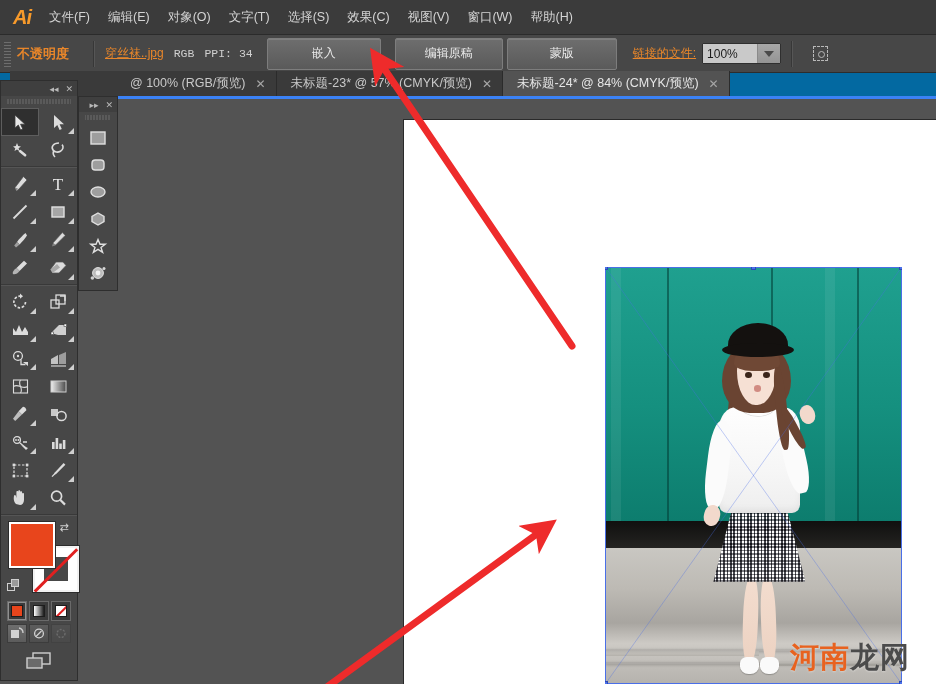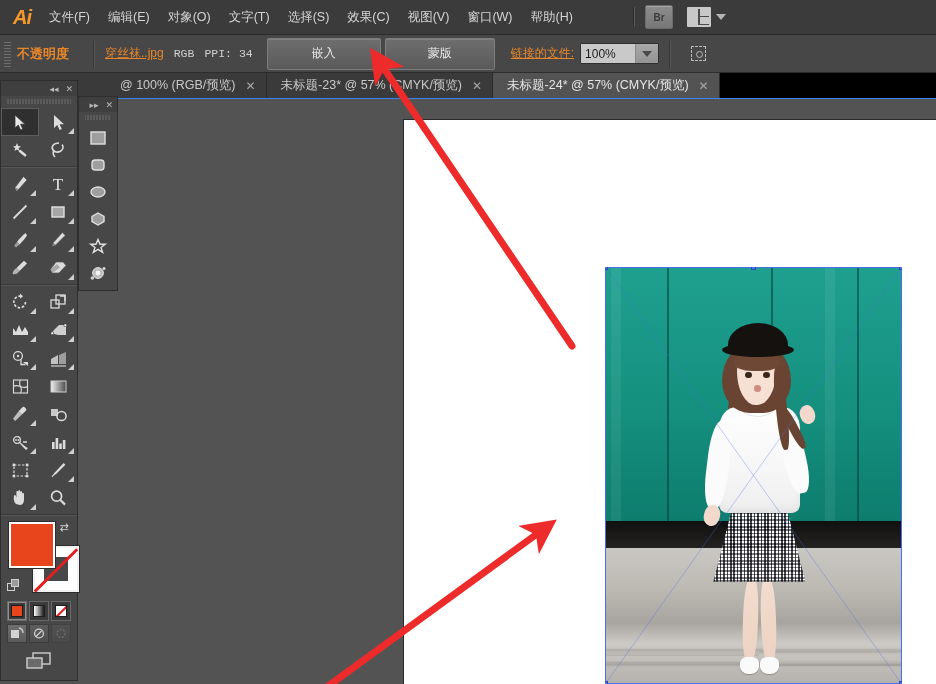--- a/index.html
+++ b/index.html
@@ -100,22 +100,22 @@
     width:15px;height:15px;border:1px dashed #b9b9b9;position:relative;box-sizing:border-box;
   }
   .dashbox::after{
     content:"";position:absolute;left:4px;top:4px;width:5px;height:5px;
     border:1px solid #b9b9b9;border-radius:50%;
   }
 
   
   .tabbar{
     position:absolute;left:0;top:73px;width:936px;height:26px;
-    background:#000000;display:flex;align-items:flex-end;
-    border-bottom:1px solid #3b82f6;box-sizing:border-box;
+    background:#0369a1;display:flex;align-items:flex-end;
+    border-bottom:3px solid #3b82f6;box-sizing:border-box;padding-left:10px;
   }
   .tab{
     height:25px;display:flex;align-items:center;padding:0 10px 0 14px;
     color:#c9c9c9;font-size:12.5px;white-space:nowrap;cursor:default;
     border-right:1px solid #2b2b2b;background:#3a3a3a;box-sizing:border-box;
   }
   .tab.active{background:#535353;color:#e6e6e6;}
   .tab .x{margin-left:10px;color:#a8a8a8;font-size:12px;}
 
   
@@ -340,44 +340,31 @@
     <div class="ai-logo">Ai</div>
     <div class="menu-item">文件(F)</div>
     <div class="menu-item">编辑(E)</div>
     <div class="menu-item">对象(O)</div>
     <div class="menu-item">文字(T)</div>
     <div class="menu-item">选择(S)</div>
     <div class="menu-item">效果(C)</div>
     <div class="menu-item">视图(V)</div>
     <div class="menu-item">窗口(W)</div>
     <div class="menu-item">帮助(H)</div>
-    <div class="menu-right">
-      <div class="mb-sep"></div>
-      <div class="br-btn">Br</div>
-      <div class="arrange-btn">
-        <div class="arrange-ico">
-          <i class="l"></i>
-            <span class="rcol">
-              <i></i>
-              <i></i>
-            </span>
-        </div>
-        <div class="caret"></div>
-      </div>
-    </div>
   </div>
 
   <div class="controlbar">
     <div class="grip"></div>
     <div class="cb-link">不透明度</div>
     <div class="cb-sep"></div>
     <div class="cb-file">穿丝袜..jpg</div>
     <div class="cb-text">RGB</div>
     <div class="cb-text">PPI: 34</div>
     <div class="cb-btn" style="min-width:88px;">嵌入</div>
+    <div class="cb-btn" style="min-width:82px;">编辑原稿</div>
     <div class="cb-btn" style="min-width:84px;margin-left:4px;">蒙版</div>
     <div class="cb-label">链接的文件:</div>
     <div class="cb-combo">
       <input value="100%" style="">
       <div class="dd">
         <div class="dcaret"></div>
       </div>
     </div>
     <div class="cb-sep"></div>
     <div class="icon-btn">
@@ -390,21 +377,21 @@
   <div class="tabbar">
     <div class="tab" style="padding-left:120px;">
       <span>@ 100% (RGB/预览)</span>
       <span class="x">✕</span>
     </div>
     <div class="tab">
       <span>未标题-23* @ 57% (CMYK/预览)</span>
       <span class="x">✕</span>
     </div>
     <div class="tab active">
-      <span>未标题-24* @ 57% (CMYK/预览)</span>
+      <span>未标题-24* @ 84% (CMYK/预览)</span>
       <span class="x">✕</span>
     </div>
   </div>
 
   <div class="docarea">
     <div class="artboard"></div>
   </div>
 
   <div class="placed">
     <div class="photo">
@@ -453,20 +440,23 @@
         <line x1="100" y1="0" x2="0" y2="100" stroke="#4a6fe8" stroke-width="0.35" vector-effect="non-scaling-stroke"></line>
       </svg>
       <i class="handle tl"></i>
       <i class="handle tm"></i>
       <i class="handle tr"></i>
       <i class="handle bl"></i>
       <i class="handle br"></i>
     </div>
   </div>
 
+  <div class="watermark">
+    <span class="o">河南</span><span class="g">龙网</span>
+  </div>
 
   <div class="toolpanel">
     <div class="panel-head">
       <span class="ico">◂◂</span>
       <span class="ico">✕</span>
     </div>
     <div class="panel-grip"></div>
 
     <div class="tools">
       <div class="tool sel">

